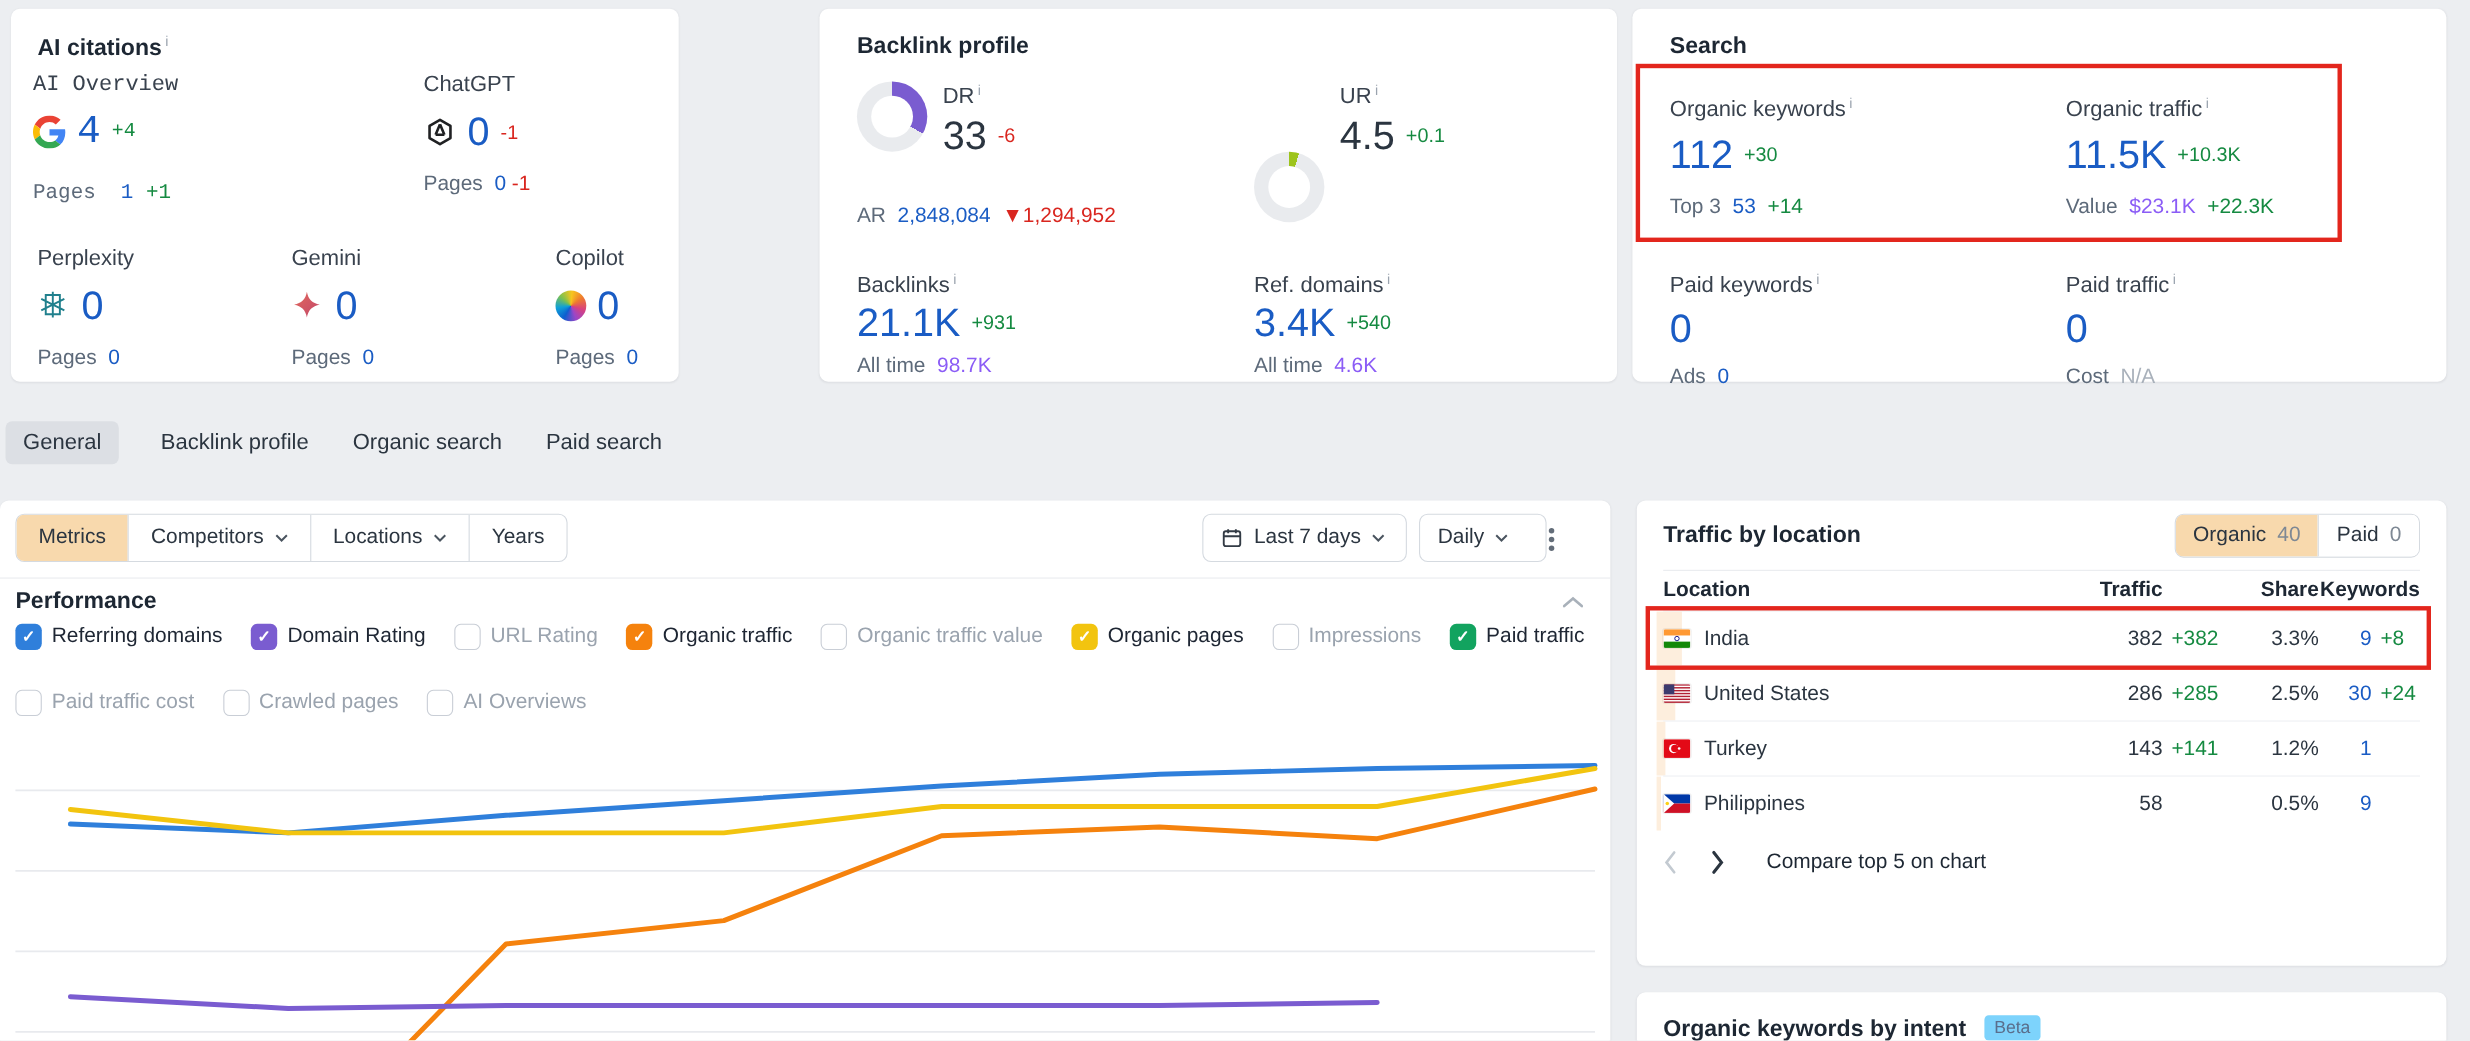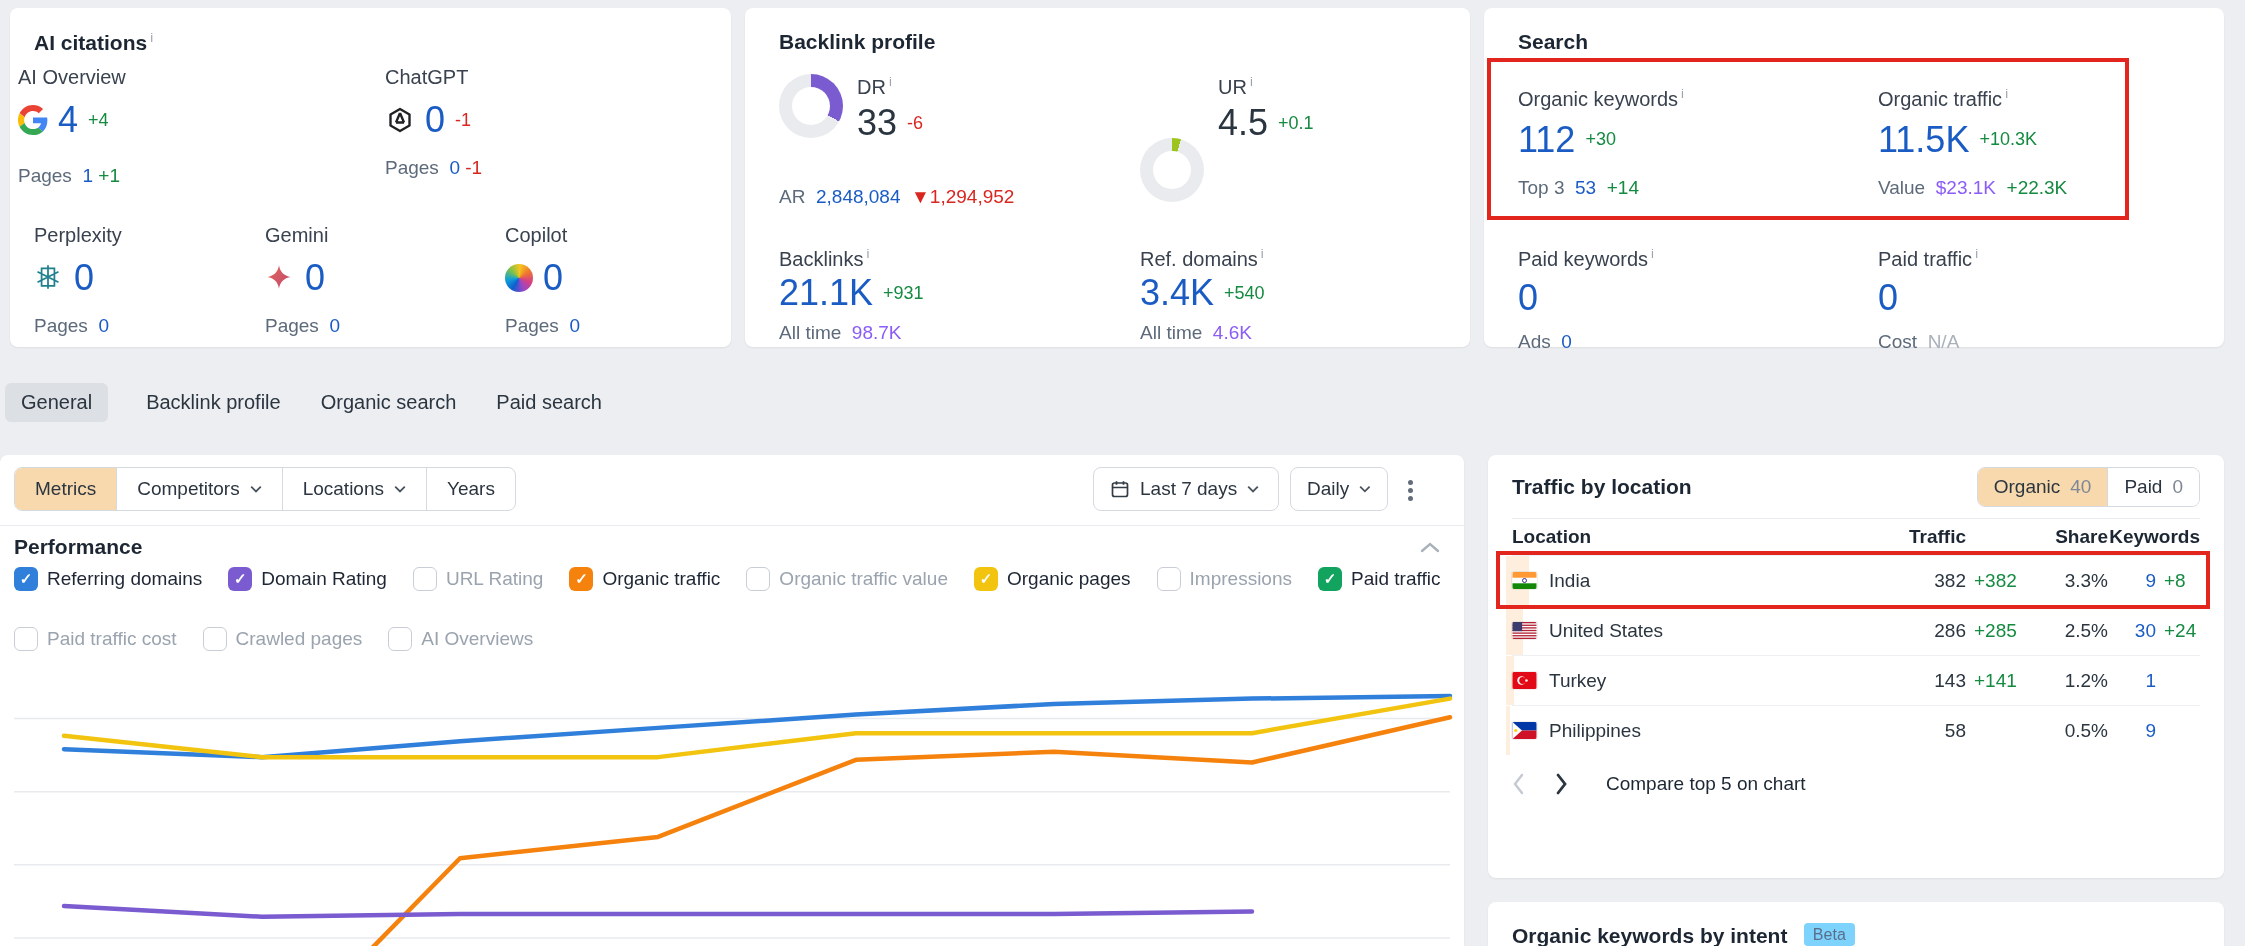--- a/index.html
+++ b/index.html
@@ -59,24 +59,24 @@
   .tseg { display:flex; align-items:center; gap:10px; padding:0 16px; background:#fff; cursor:pointer; }
   .tseg.active { background:#f8d9ad; }
   .tcount { color:#7e8894; }
   .pager { display:flex; align-items:center; gap:30px; }
   .badge { background:#7dd3fc; color:#5a6e8c; font-size:16px; border-radius:4px; padding:3px 9px; margin-left:12px; vertical-align:3px; }
   svg.flag { width:25px; height:17px; border-radius:2px; box-shadow:0 0 0 1px rgba(0,0,0,.06); flex:none; }
 </style>
 </head>
 <body>
 
-<div class="card" style="left:10px; top:8px; width:721px; height:339px;">
+<div class="card" style="left:10px; top:8px; width:607px; height:339px;">
   <div class="ctitle abs" style="left:24px; top:22px;"><span>AI citations</span><span class="sup-i">i</span></div>
 
-  <div class="abs" style="left:8px; top:58px;">
+  <div class="abs" style="left:20px; top:58px;font-family:Liberation Mono, monospace;">
     <div class="m-label">AI Overview</div>
     <div class="m-valrow" style="margin-top:10px;">
       <span class="icon24">
         <svg viewBox="0 0 48 48" width="30" height="30">
             <path fill="#EA4335" d="M24 9.5c3.5 0 6.7 1.2 9.2 3.6l6.9-6.9C35.9 2.4 30.5 0 24 0 14.6 0 6.5 5.4 2.6 13.2l8 6.2C12.4 13.7 17.7 9.5 24 9.5z"></path>
             <path fill="#4285F4" d="M47 24.6c0-1.6-.2-3.1-.4-4.6H24v9h12.9c-.6 3-2.3 5.5-4.8 7.2l7.7 6C44.4 38 47 31.9 47 24.6z"></path>
             <path fill="#FBBC05" d="M10.5 28.6c-.5-1.5-.8-3-.8-4.6s.3-3.1.8-4.6l-8-6.2C.9 16.5 0 20.1 0 24s.9 7.5 2.6 10.8l7.9-6.2z"></path>
             <path fill="#34A853" d="M24 48c6.5 0 11.9-2.1 15.9-5.8l-7.7-6c-2.2 1.5-4.9 2.3-8.2 2.3-6.3 0-11.6-4.2-13.5-9.9l-8 6.2C6.5 42.6 14.6 48 24 48z"></path>
           </svg>
       </span>
@@ -250,21 +250,21 @@
   <div class="btn" style="left:1093px; width:186px;">
     <svg width="20" height="20" viewBox="0 0 20 20" fill="none" stroke="#333b45" stroke-width="1.7">
         <rect x="2.5" y="4" width="15" height="13.5" rx="2"></rect>
         <path d="M2.5 8.5h15 M6.5 2.2v3.6 M13.5 2.2v3.6"></path>
       </svg>
     <span>Last 7 days</span>
     <svg class="chev" viewBox="0 0 10 6">
         <path d="M1 1l4 4 4-4" stroke="#4a545f" stroke-width="1.5" fill="none"></path>
       </svg>
   </div>
-  <div class="btn" style="left:1290px; width:98px;">
+  <div class="btn" style="left:1290px; width:116px;">
     <span>Daily</span>
     <svg class="chev" viewBox="0 0 10 6">
         <path d="M1 1l4 4 4-4" stroke="#4a545f" stroke-width="1.5" fill="none"></path>
       </svg>
   </div>
   <div class="kebab">
       <i></i>
       <i></i>
       <i></i>
     </div>

